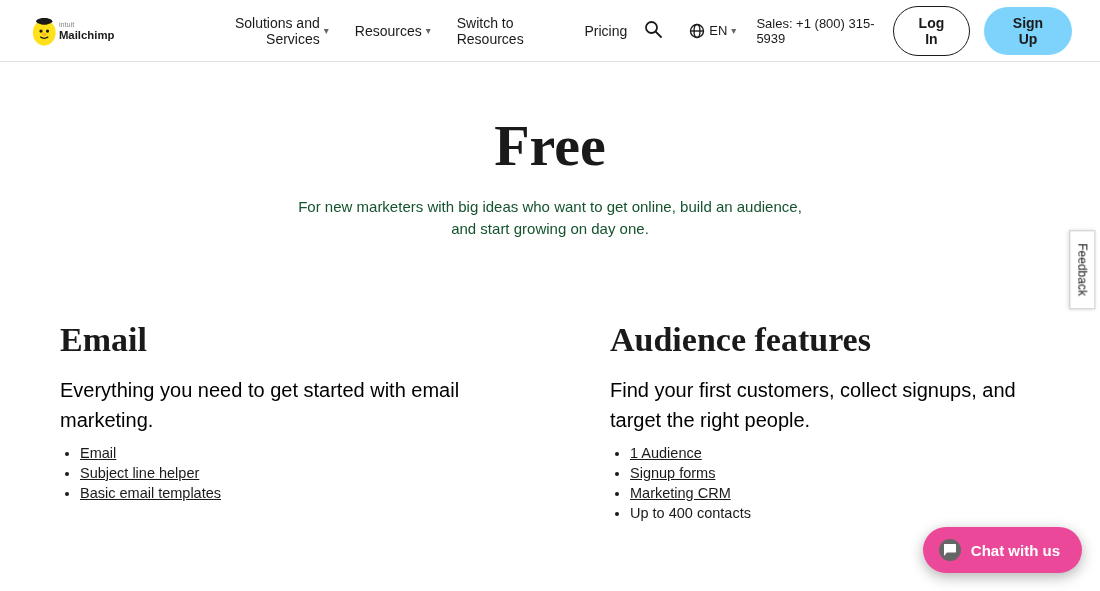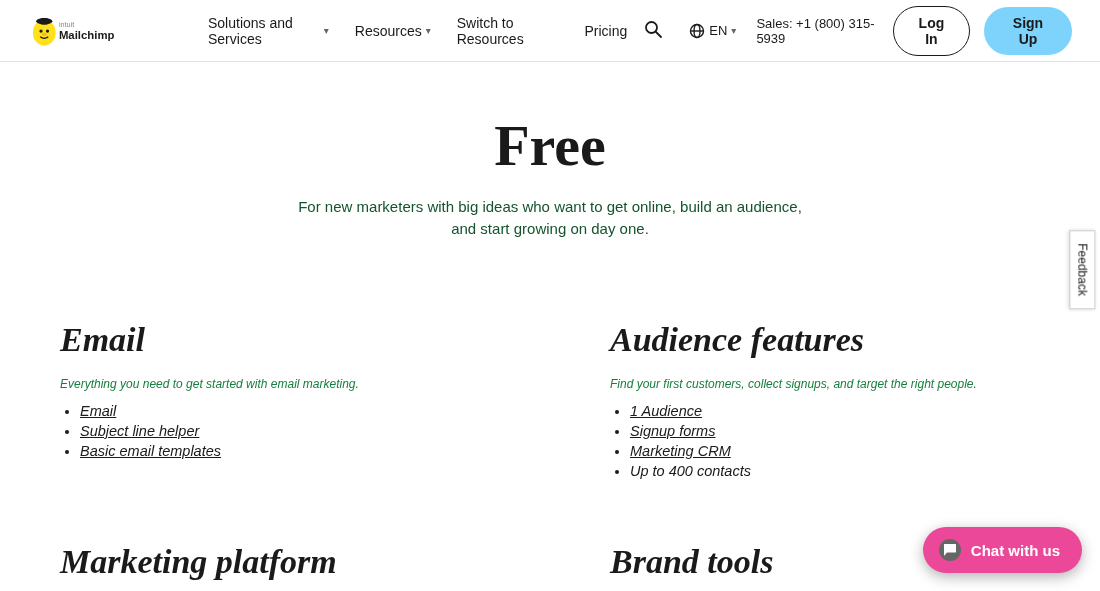--- a/index.html
+++ b/index.html
@@ -46,20 +46,21 @@
       display: flex;
       align-items: center;
       gap: 4px;
       padding: 6px 10px;
       font-size: 14px;
       font-weight: 500;
       color: #1a1a1a;
       cursor: pointer;
       border-radius: 4px;
       text-decoration: none;
+      text-align: right;
     }
     .chevron-icon { font-size: 10px; color: #666; }
     .nav-switch {
       font-size: 14px;
       font-weight: 500;
       color: #1a1a1a;
       cursor: pointer;
       padding: 6px 10px;
       border-radius: 4px;
     }
@@ -152,35 +153,34 @@
 
     
     .features-grid {
       display: grid;
       grid-template-columns: 1fr 1fr;
       gap: 0;
       padding: 10px 60px 40px 60px;
     }
     .feature-block {
       padding: 30px 40px 30px 0;
-      font-style: italic;
     }
     .feature-block.right {
       padding: 30px 0 30px 60px;
       border-left: none;
     }
     .feature-title {
       font-size: 34px;
       font-weight: 700;
       font-family: 'Georgia', 'Times New Roman', serif;
       margin-bottom: 16px;
     }
     .feature-desc {
-      font-size: 12px;
-      color: #15803d;
+      font-size: 20px;
+      color: #000000;
       margin-bottom: 10px;
       line-height: 1.5;
     }
     .feature-list {
       list-style: disc;
       padding-left: 20px;
     }
     .feature-list li {
       margin-bottom: 4px;
       font-size: 14.5px;

